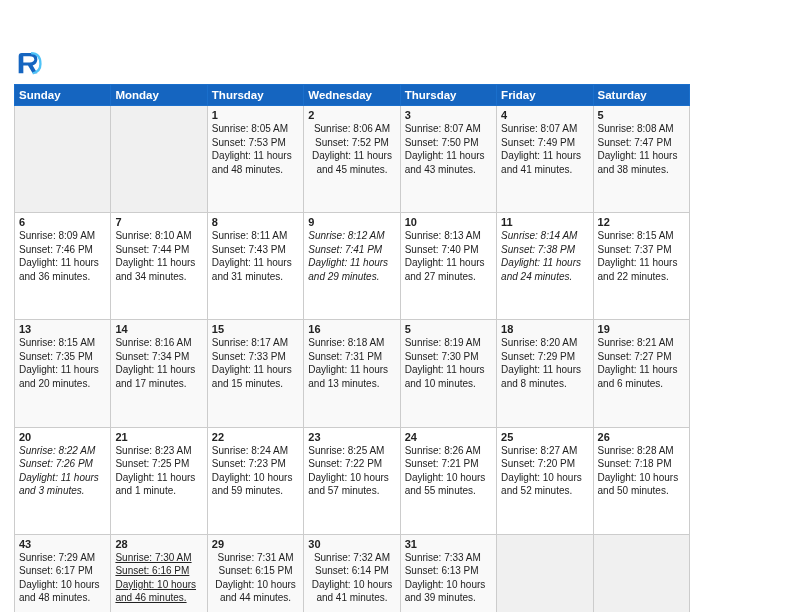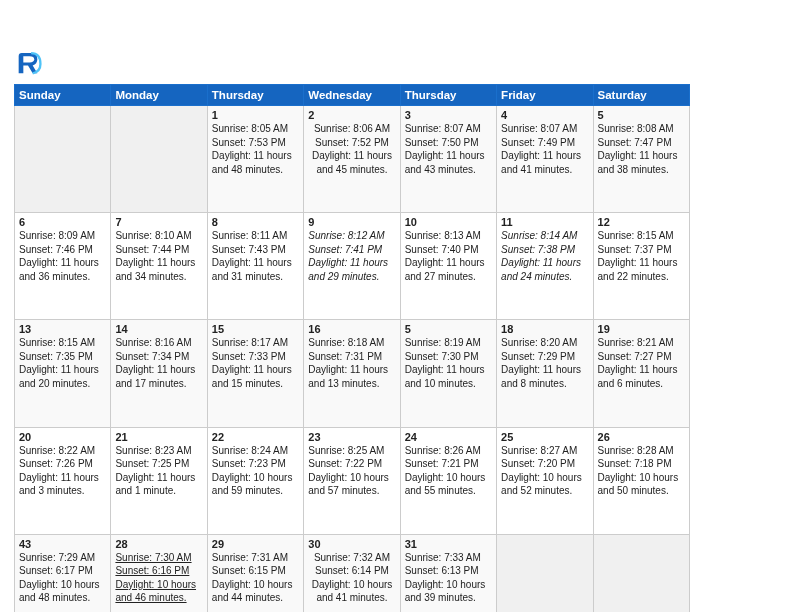--- a/index.html
+++ b/index.html
@@ -274,21 +274,21 @@
             <span class="day-num">19</span>
             <div class="cell-text" style="white-space: pre-line;">Sunrise: 8:21 AM
 Sunset: 7:27 PM
 Daylight: 11 hours
 and 6 minutes.</div>
           </td>
         </tr>
         <tr>
           <td>
             <span class="day-num">20</span>
-            <div class="cell-text" style="white-space: pre-line;">Sunrise: 8:22 AM
+            <div class="cell-text" style="white-space: pre-line; font-style: italic;">Sunrise: 8:22 AM
 Sunset: 7:26 PM
 Daylight: 11 hours
 and 3 minutes.</div>
           </td>
           <td>
             <span class="day-num">21</span>
             <div class="cell-text" style="white-space: pre-line;">Sunrise: 8:23 AM
 Sunset: 7:25 PM
 Daylight: 11 hours
 and 1 minute.</div>
@@ -339,21 +339,21 @@
           </td>
           <td>
             <span class="day-num">28</span>
             <div class="cell-text" style="white-space: pre-line; text-decoration: underline;">Sunrise: 7:30 AM
 Sunset: 6:16 PM
 Daylight: 10 hours
 and 46 minutes.</div>
           </td>
           <td>
             <span class="day-num">29</span>
-            <div class="cell-text" style="white-space: pre-line;">Sunrise: 7:31 AM
+            <div class="cell-text" style="white-space: pre-line; text-align: center;">Sunrise: 7:31 AM
 Sunset: 6:15 PM
 Daylight: 10 hours
 and 44 minutes.</div>
           </td>
           <td>
             <span class="day-num">30</span>
             <div class="cell-text" style="white-space: pre-line; text-align: center;">Sunrise: 7:32 AM
 Sunset: 6:14 PM
 Daylight: 10 hours
 and 41 minutes.</div>

